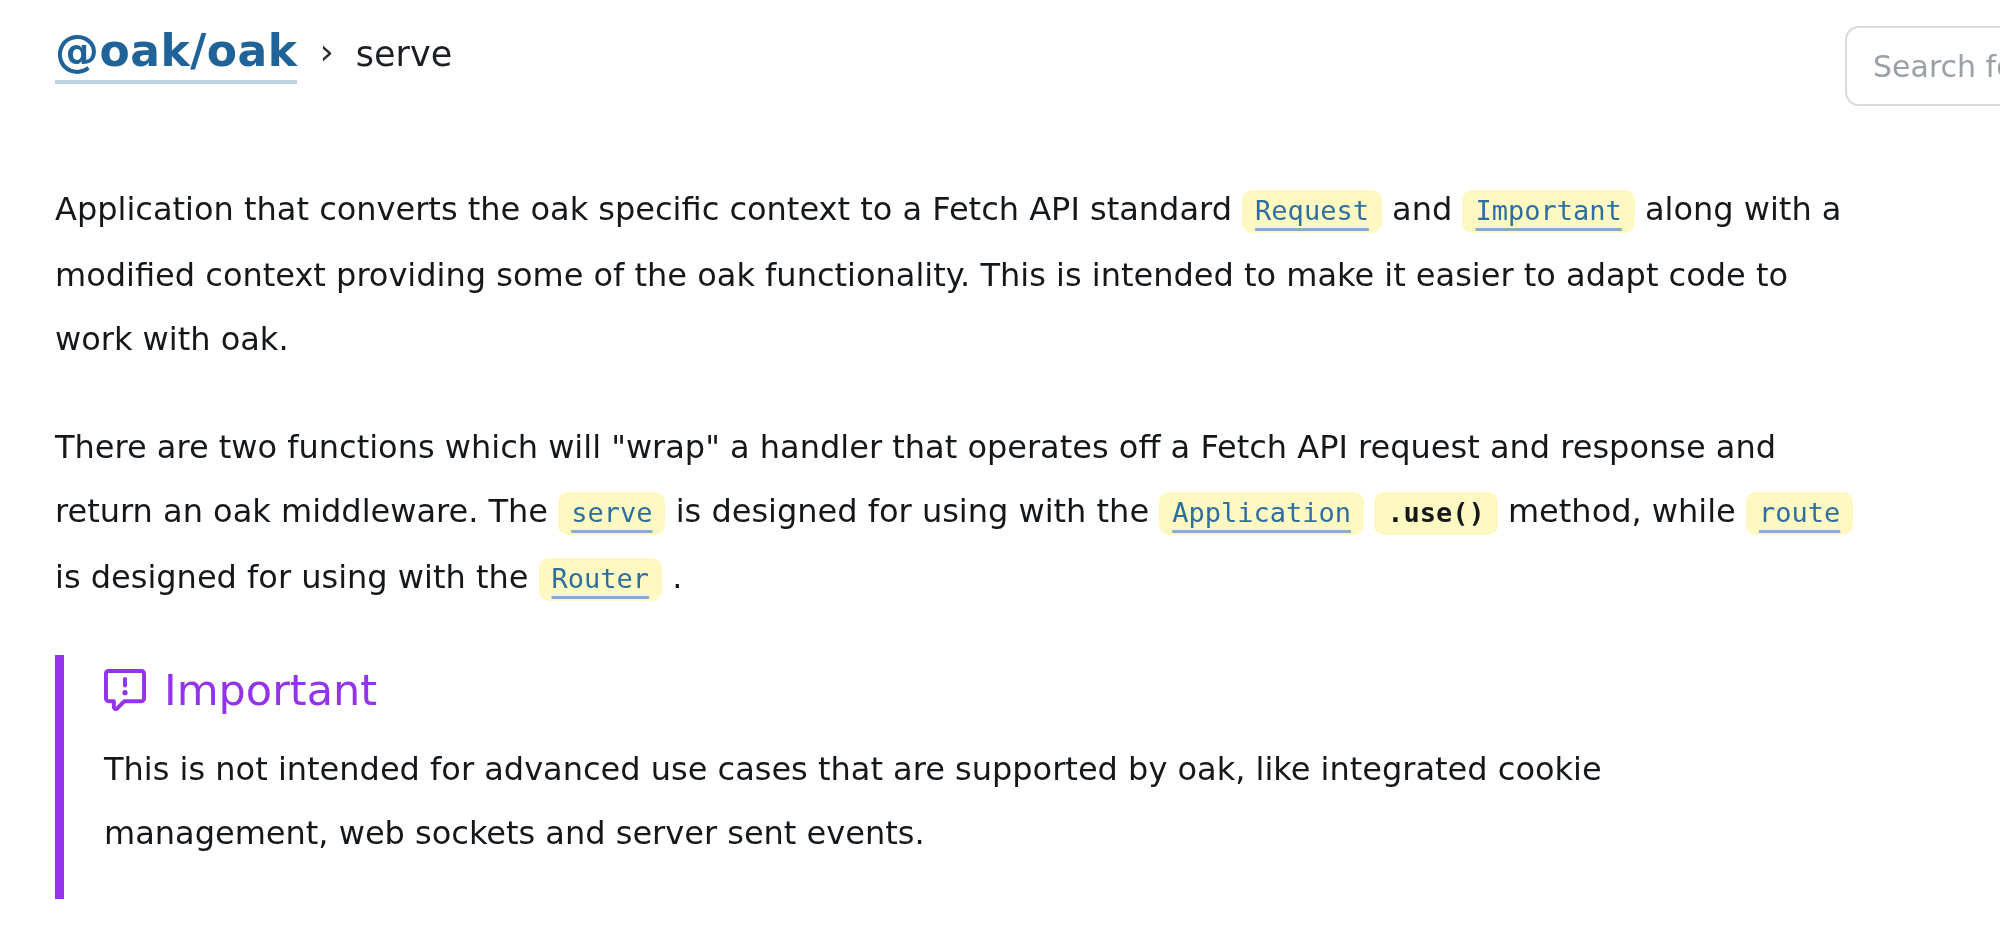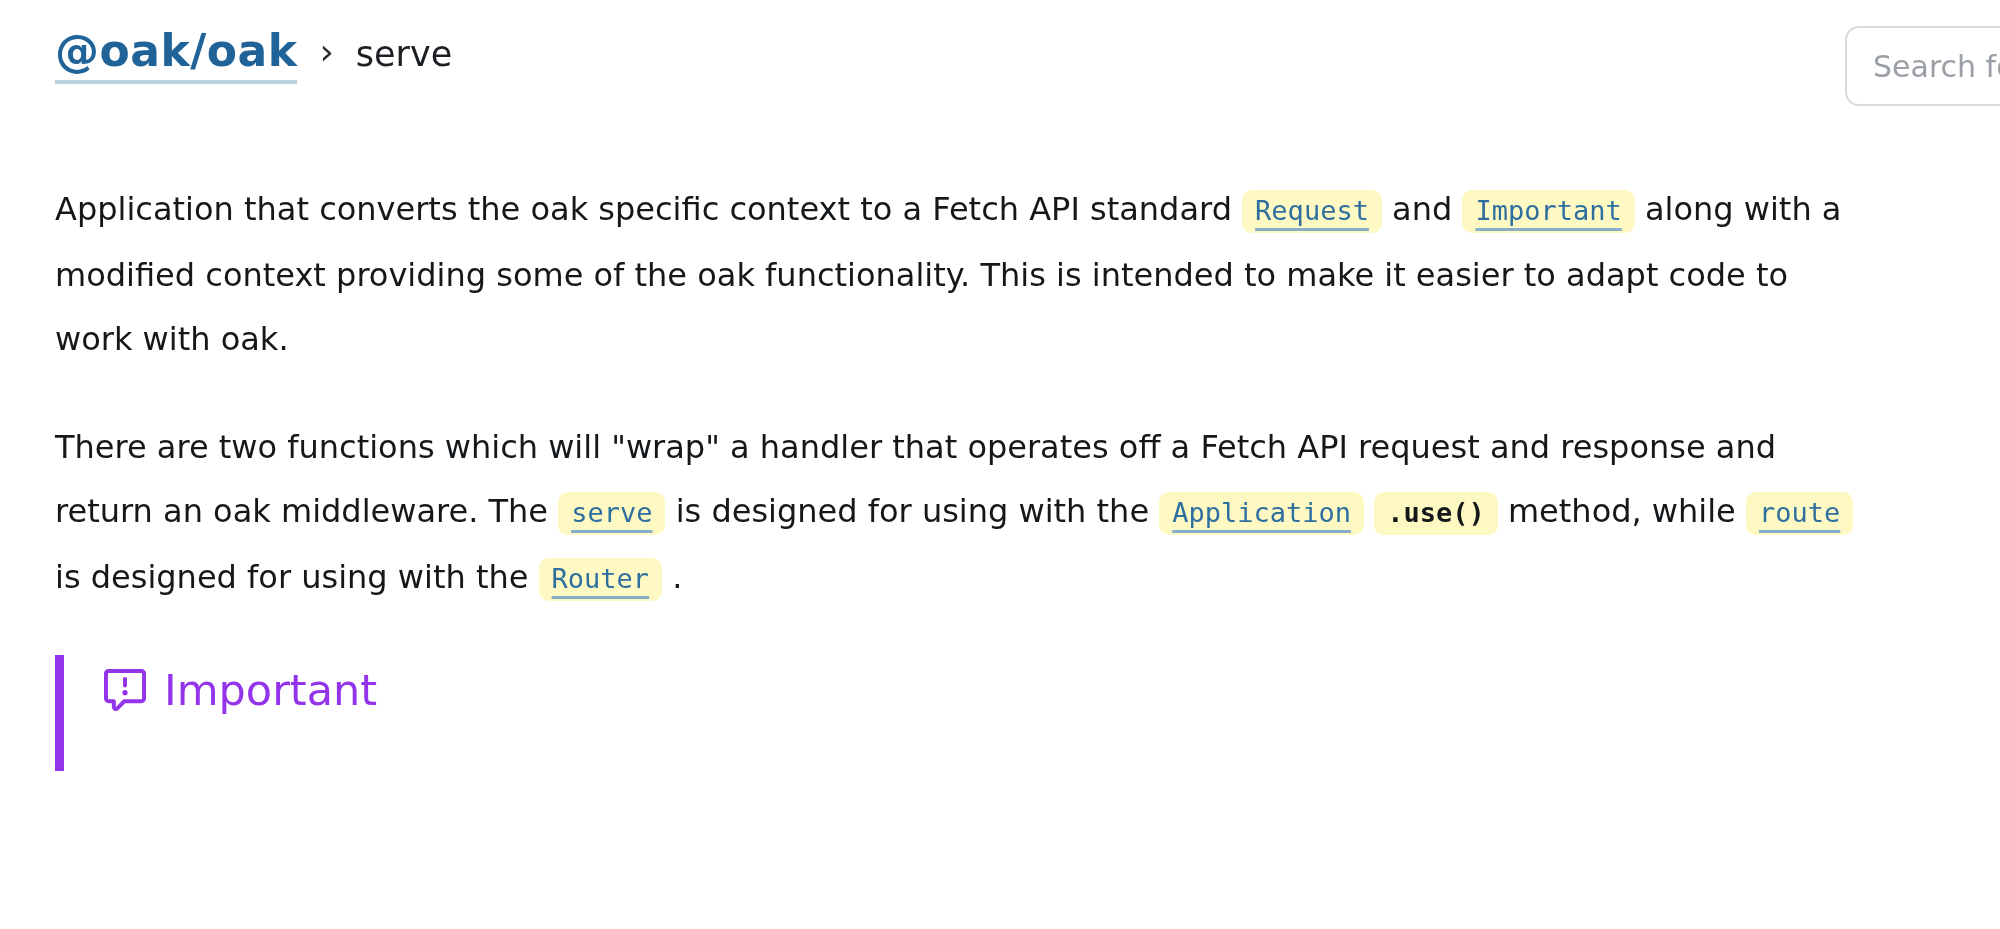--- a/index.html
+++ b/index.html
@@ -94,16 +94,17 @@
 
     <p class="doc"><span>There are two functions which will "wrap" a handler that operates off a Fetch API request and response and return an oak middleware. The </span><a href="#" class="chip">serve</a><span> is designed for using with the </span><a href="#" class="chip">Application</a><span> </span><span class="chip plain">.use()</span><span> method, while </span><a href="#" class="chip">route</a><span> is designed for using with the </span><a href="#" class="chip">Router</a><span> .</span></p>
 
     <aside class="callout">
       <div class="callout-title">
         <svg viewBox="0 0 16 16" fill="#9333ea" aria-hidden="true">
           <path d="M0 1.75C0 .784.784 0 1.75 0h12.5C15.216 0 16 .784 16 1.75v9.5A1.75 1.75 0 0 1 14.25 13H8.06l-2.573 2.573A1.458 1.458 0 0 1 3 14.543V13H1.75A1.75 1.75 0 0 1 0 11.25Zm1.75-.25a.25.25 0 0 0-.25.25v9.5c0 .138.112.25.25.25h2a.75.75 0 0 1 .75.75v2.19l2.72-2.72a.749.749 0 0 1 .53-.22h6.5a.25.25 0 0 0 .25-.25v-9.5a.25.25 0 0 0-.25-.25Zm7 2.25v2.5a.75.75 0 0 1-1.5 0v-2.5a.75.75 0 0 1 1.5 0ZM9 9a1 1 0 1 1-2 0 1 1 0 0 1 2 0Z"></path>
         </svg>
         <span>Important</span>
       </div>
+      <p class="doc">This is not intended for advanced use cases that are supported by oak, like integrated cookie management, web sockets and server sent events.</p>
     </aside>
 
   </main>
 </div>
 
 </body></html>

